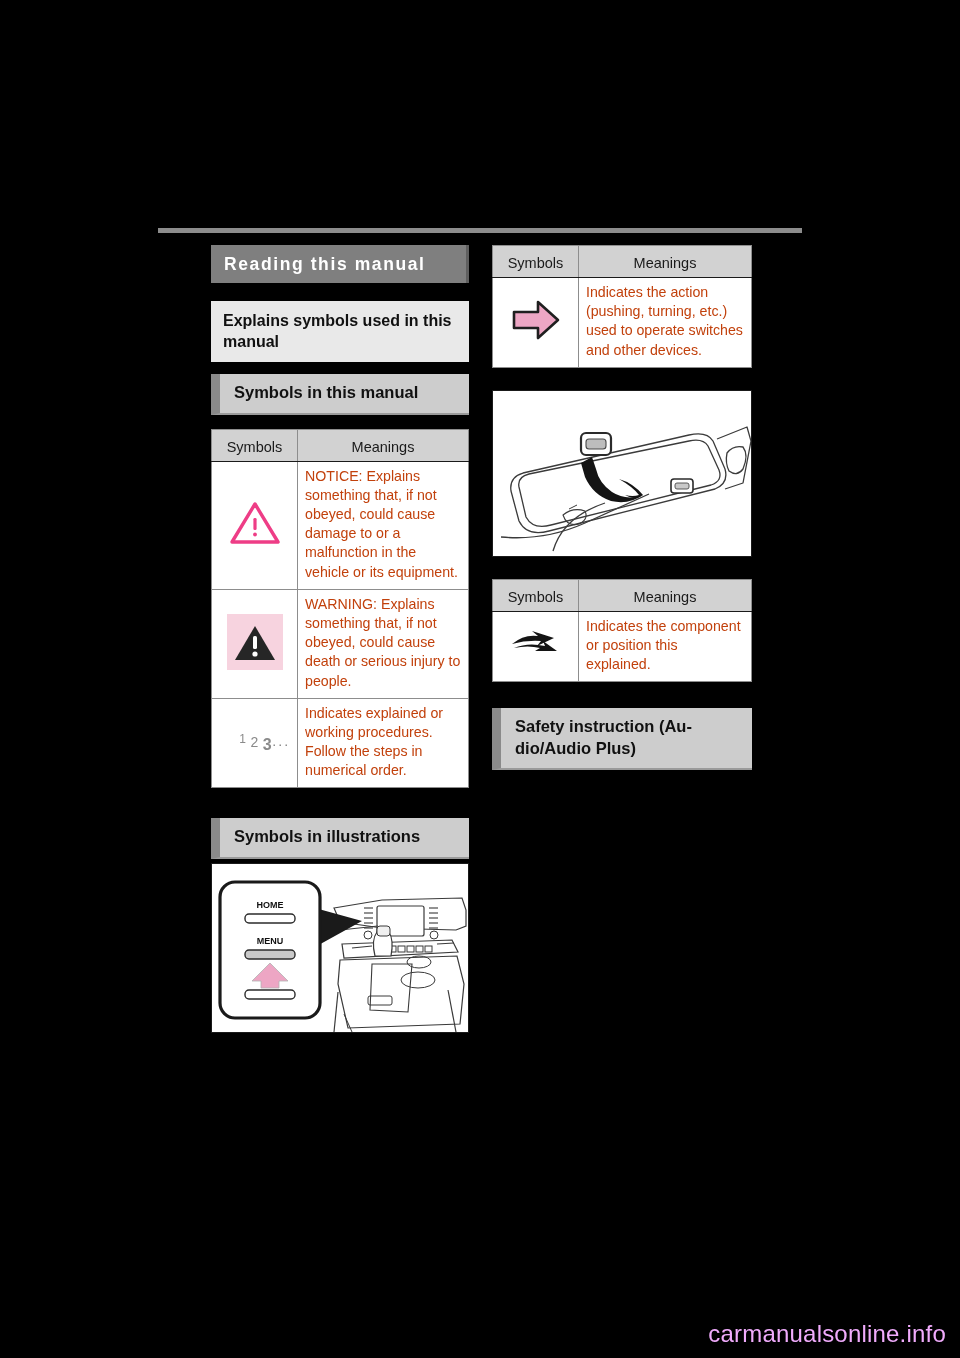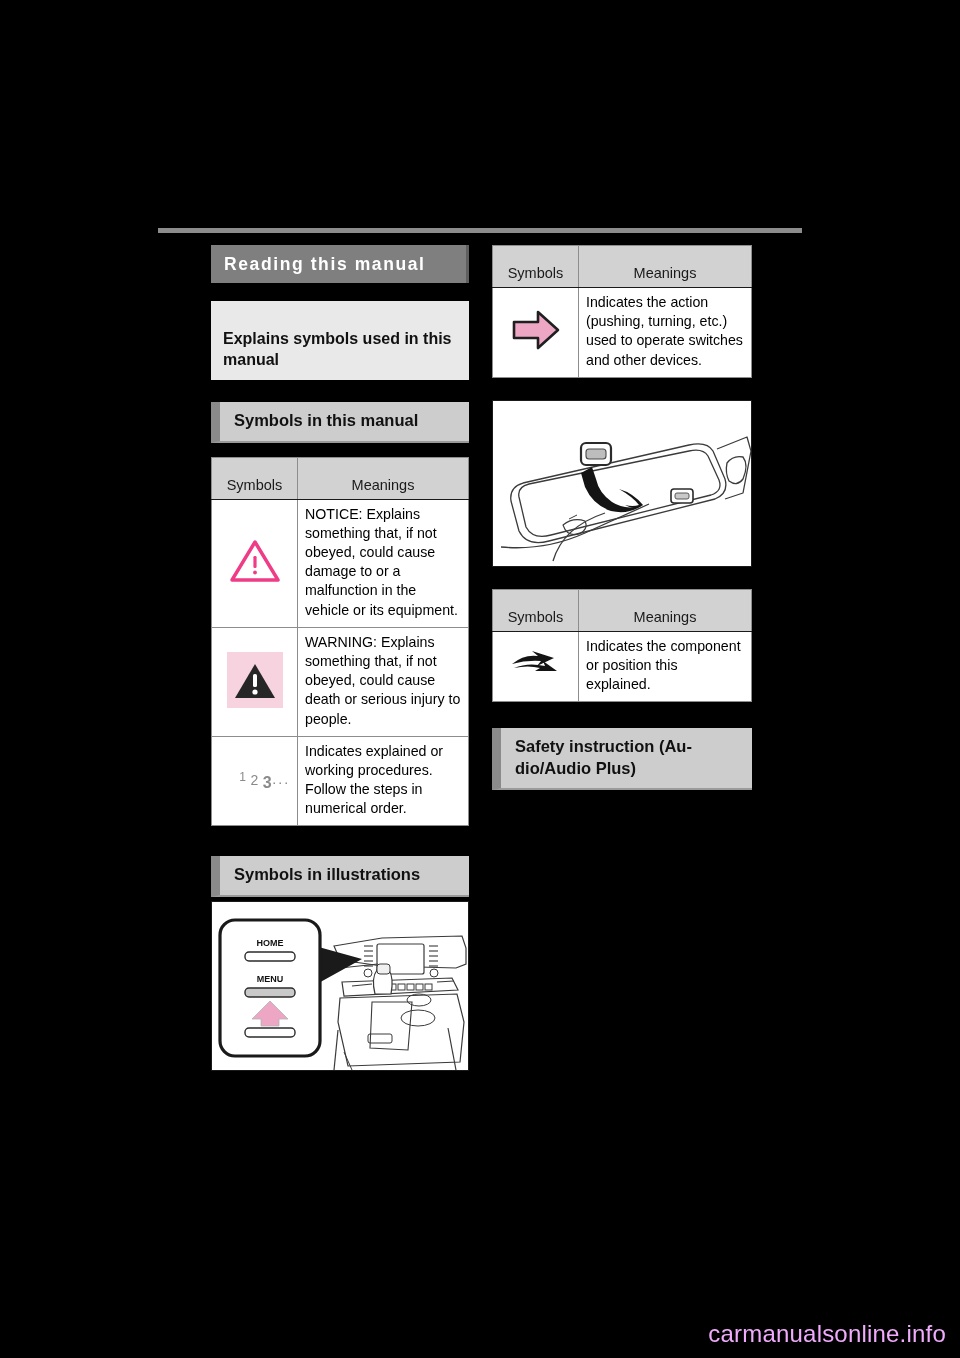--- a/index.html
+++ b/index.html
@@ -53,35 +53,35 @@
     line-height: 1.15;
     border-right: 3px solid #5f5f5f;
   }
 
   .h2-plain {
     background: #e9e9e9;
     color: #111111;
     font-size: 16px;
     font-weight: bold;
     line-height: 1.32;
-    padding: 27px 10px 10px 12px;
+    padding: 9px 10px 10px 12px;
     margin-top: 18px;
   }
 
   .h3-accent {
     background: #cdcdcd;
     color: #111111;
     font-size: 16.5px;
     font-weight: bold;
     line-height: 1.3;
     padding: 8px 10px 9px 14px;
     border-left: 9px solid #8a8a8a;
     border-bottom: 2px solid #9a9a9a;
   }
-  .mt-sym { margin-top: 22px; }
+  .mt-sym { margin-top: 12px; }
   .mt-illus { margin-top: 30px; }
   .mt-safety { margin-top: 26px; }
 
   
   table.sym {
     width: 100%;
     border-collapse: collapse;
     background: #ffffff;
     border: 1px solid #1a1a1a;
     table-layout: fixed;
@@ -89,32 +89,32 @@
   table.sym th, table.sym td {
     border: 1px solid #8d8d8d;
     vertical-align: top;
   }
   table.sym thead th {
     background: #d2d2d2;
     color: #1a1a1a;
     font-size: 14.5px;
     font-weight: normal;
     text-align: center;
-    padding: 19px 2px 6px;
+    padding: 9px 2px 6px;
     border-bottom: 1px solid #1a1a1a;
   }
   table.sym thead th.c1 { width: 86px; }
   table.sym td.symcell {
     text-align: center;
     vertical-align: middle;
     padding: 6px 4px;
   }
   table.sym td.meancell {
     font-size: 14.2px;
-    color: #000000;
+    color: #c2410c;
     line-height: 1.35;
     padding: 5px 6px 7px 7px;
   }
   .mt-tbl { margin-top: 14px; }
   .mt-tbl2 { margin-top: 22px; }
 
   
   .warn-box {
     display: inline-block;
     width: 56px; height: 56px;

